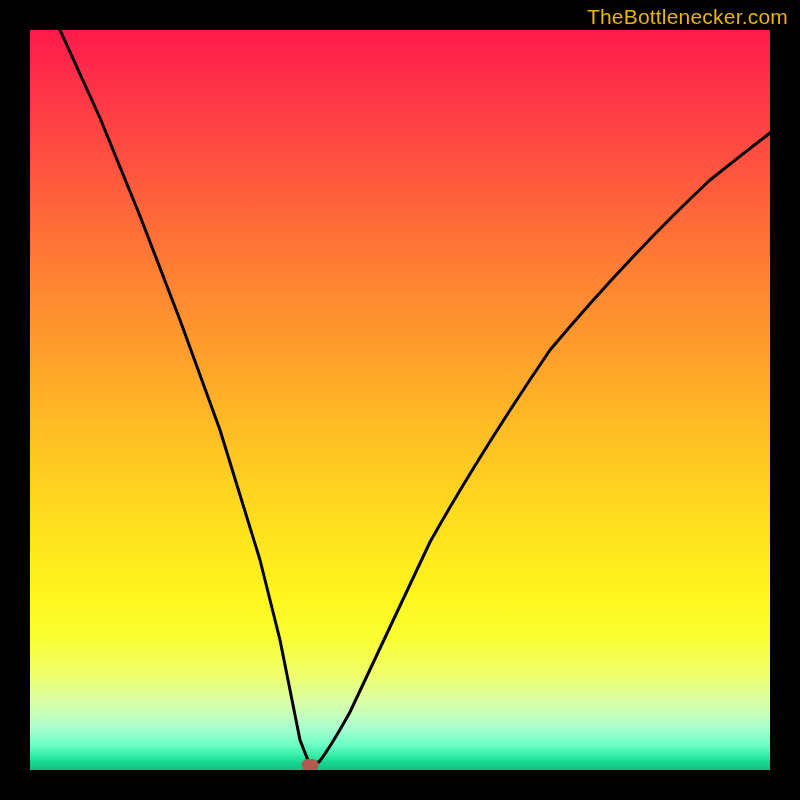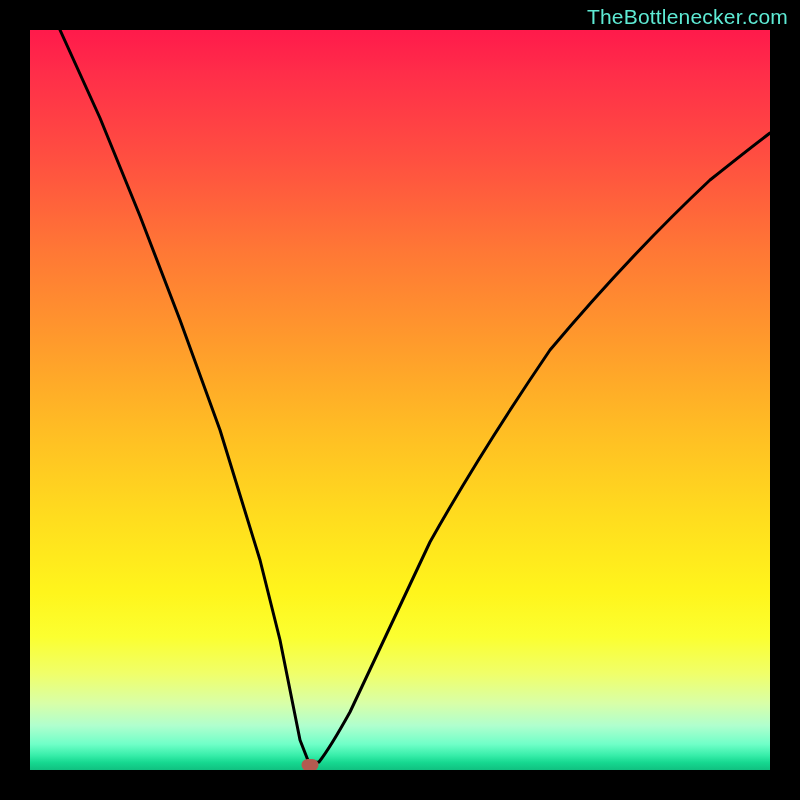--- a/index.html
+++ b/index.html
@@ -65,21 +65,21 @@
     width: 17px;
     height: 12px;
     background: #b35a50;
     border-radius: 6px;
     transform: translate(-50%, -50%);
   }
   .watermark {
     position: absolute;
     top: 5px;
     right: 12px;
-    color: #5eead4;
+    color: #eab308;
     font-size: 21px;
     letter-spacing: 0.2px;
   }
 </style>
 </head>
 <body>
 
 <div class="frame">
   <div class="plot-area">
     <div class="gradient"></div>

